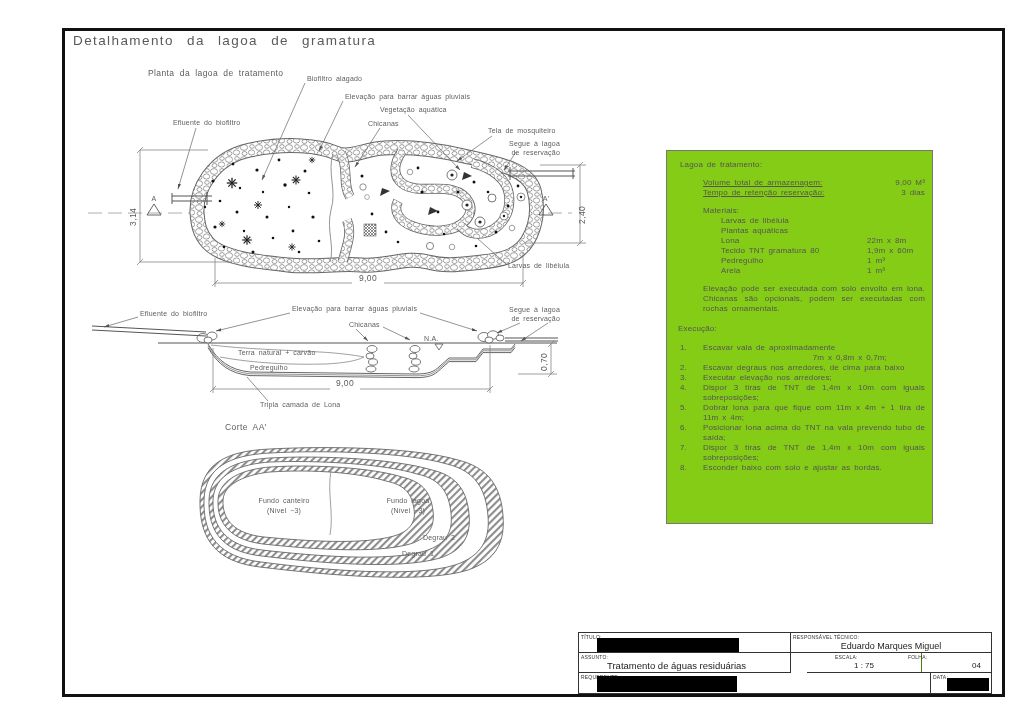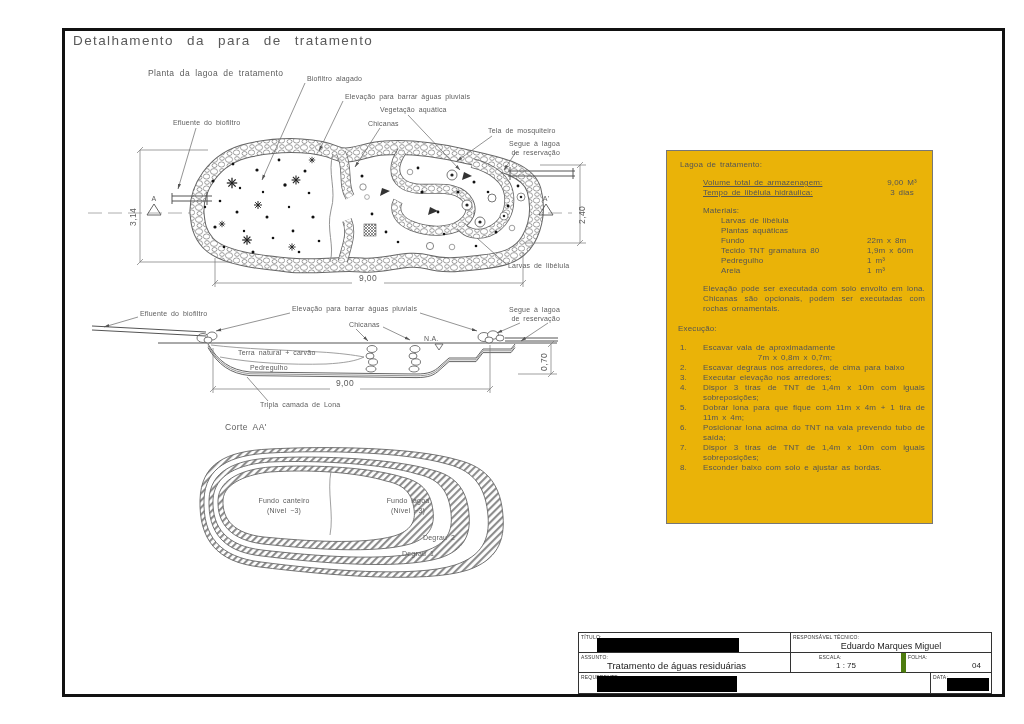--- a/index.html
+++ b/index.html
@@ -5,25 +5,25 @@
   html,body{margin:0;padding:0;background:#fff;}
   body{width:1024px;height:724px;position:relative;font-family:"Liberation Sans",sans-serif;overflow:hidden;}
   .frame{position:absolute;left:62px;top:28px;width:943px;height:669px;border:3px solid #111;box-sizing:border-box;background:#fff;}
   .page-title{position:absolute;left:73px;top:33px;font-size:13.5px;color:#5a5a5a;letter-spacing:1.4px;word-spacing:8px;white-space:nowrap;}
   svg.draw{position:absolute;left:0;top:0;pointer-events:none;}
   .ct{font-size:7px;fill:#5c5c5c;letter-spacing:0.2px;word-spacing:1.6px;font-family:"Liberation Sans",sans-serif;}
   .cap{font-size:8.5px;fill:#5c5c5c;letter-spacing:0.4px;word-spacing:2.5px;font-family:"Liberation Sans",sans-serif;}
   .dim{font-size:8.5px;fill:#5c5c5c;letter-spacing:0.4px;font-family:"Liberation Sans",sans-serif;}
   
   .panel{position:absolute;left:666px;top:150px;width:267px;height:374px;border:1px solid #777;box-sizing:border-box;
-         font-size:8px;line-height:10px;color:#555;letter-spacing:0.15px;word-spacing:1.5px;padding-top:9px;overflow:hidden;background:#eab308;}
+         font-size:8px;line-height:10px;color:#555;letter-spacing:0.15px;word-spacing:1.5px;padding-top:9px;overflow:hidden;background:#84cc16;}
   .p-head{padding-left:13px;margin-bottom:8px;}
   .spec-row{display:flex;padding-left:36px;padding-right:7px;}
   .spec-label{width:150px;text-decoration:underline;}
-  .spec-value{margin-left:auto;text-align:center;width:46px;}
+  .spec-value{margin-left:auto;text-align:right;width:46px;}
   .mat-head{padding-left:36px;margin-top:8px;}
   .mat-row{display:flex;padding-left:54px;padding-right:7px;}
   .mat-name{width:146px;}
   .mat-qty{flex:1;}
   .p-note{margin-top:8px;padding-left:36px;padding-right:7px;text-align:justify;}
   .p-exec{margin-top:10px;padding-left:11px;margin-bottom:9px;}
   .step{display:flex;padding-left:13px;}
   .s-num{width:23px;}
   .s-text{flex:1;padding-right:7px;text-align:justify;}
   .s-cont{text-align:right;padding-right:38px;}
@@ -31,21 +31,21 @@
   .tb{position:absolute;left:578px;top:632px;width:412px;height:60px;border:1px solid #333;box-sizing:content-box;background:#fff;font-family:"Liberation Sans",sans-serif;}
   .cell{position:absolute;box-sizing:border-box;}
   .cell .lab{position:absolute;left:2px;top:1px;font-size:5px;color:#333;letter-spacing:0.2px;} .bB{border-bottom:1px solid #333;}
   .val{position:absolute;font-size:9px;color:#1c1c1c;}
   .redact{position:absolute;background:#000;}
 </style>
 </head>
 <body>
 
 <div class="frame"></div>
-<div class="page-title">Detalhamento da para de tratamento</div>
+<div class="page-title">Detalhamento da lagoa de gramatura</div>
 
 <svg class="draw" width="1024" height="724" viewBox="0 0 1024 724">
   <defs>
     <pattern id="peb" width="15" height="12" patternUnits="userSpaceOnUse">
       <rect width="15" height="12" fill="#fff"></rect>
       <ellipse cx="4" cy="3.5" rx="3.6" ry="2.9" fill="#fff" stroke="#777" stroke-width="0.7"></ellipse>
       <ellipse cx="11.5" cy="8.5" rx="3.2" ry="2.6" fill="#fff" stroke="#777" stroke-width="0.7"></ellipse>
       <ellipse cx="12" cy="2.5" rx="2.3" ry="1.9" fill="#fff" stroke="#777" stroke-width="0.7"></ellipse>
       <ellipse cx="4.5" cy="9.5" rx="2.5" ry="2" fill="#fff" stroke="#777" stroke-width="0.7"></ellipse>
     </pattern>
@@ -349,55 +349,55 @@
   </g>
 </svg>
 
 <div class="panel">
   <div class="p-head">Lagoa de tratamento:</div>
   <div class="spec-row">
     <span class="spec-label">Volume total de armazenagem:</span>
     <span class="spec-value">9,00 M³</span>
   </div>
   <div class="spec-row">
-    <span class="spec-label">Tempo de libélula hidráulica:</span>
+    <span class="spec-label">Tempo de retenção reservação:</span>
     <span class="spec-value">3 dias</span>
   </div>
   <div class="mat-head">Materiais:</div>
   <div class="mat-row">
     <span class="mat-name">Larvas de libélula</span>
     <span class="mat-qty"></span>
   </div>
   <div class="mat-row">
     <span class="mat-name">Plantas aquáticas</span>
     <span class="mat-qty"></span>
   </div>
   <div class="mat-row">
-    <span class="mat-name">Fundo</span>
+    <span class="mat-name">Lona</span>
     <span class="mat-qty">22m x 8m</span>
   </div>
   <div class="mat-row">
     <span class="mat-name">Tecido TNT gramatura 80</span>
     <span class="mat-qty">1,9m x 60m</span>
   </div>
   <div class="mat-row">
     <span class="mat-name">Pedregulho</span>
     <span class="mat-qty">1 m³</span>
   </div>
   <div class="mat-row">
     <span class="mat-name">Areia</span>
     <span class="mat-qty">1 m³</span>
   </div>
   <div class="p-note">Elevação pode ser executada com solo envolto em lona. Chicanas são opcionais, podem ser executadas com rochas ornamentais.</div>
   <div class="p-exec">Execução:</div>
   <div class="step">
     <span class="s-num">1.</span>
     <span class="s-text">
       <span>Escavar vala de aproximadamente</span>
-      <span class="s-cont" style="display:block;text-align:center;">7m x 0,8m x 0,7m;</span>
+      <span class="s-cont" style="display:block;">7m x 0,8m x 0,7m;</span>
     </span>
   </div>
   <div class="step">
     <span class="s-num">2.</span>
     <span class="s-text">Escavar degraus nos arredores, de cima para baixo</span>
   </div>
   <div class="step">
     <span class="s-num">3.</span>
     <span class="s-text">Executar elevação nos arredores;</span>
   </div>
@@ -429,21 +429,21 @@
     <div class="redact" style="left:18px;top:5px;width:142px;height:14px;"></div>
   </div>
   <div class="cell bB" style="left:0;top:20px;width:212px;height:20px;border-right:1px solid #333;">
     <span class="lab">ASSUNTO:</span>
     <div class="val" style="left:28px;top:7px;font-size:9.5px;">Tratamento de águas residuárias</div>
   </div>
   <div class="cell bB" style="left:212px;top:0;width:200px;height:20px;">
     <span class="lab">RESPONSÁVEL TÉCNICO:</span>
     <div class="val" style="left:0;right:0;top:8px;text-align:center;">Eduardo Marques Miguel</div>
   </div>
-  <div class="cell bB" style="left:212px;top:20px;width:115px;height:20px;border-right:5px solid #4d7c0f;">
+  <div class="cell bB" style="left:228px;top:20px;width:115px;height:20px;border-right:1px solid #4d7c0f;">
     <span class="lab" style="left:28px;">ESCALA:</span>
     <div class="val" style="left:0;right:0;top:8px;text-align:center;font-size:8px;">1 : 75</div>
   </div>
   <div class="cell bB" style="left:327px;top:20px;width:85px;height:20px;">
     <span class="lab">FOLHA:</span>
     <div class="val" style="left:0;right:10px;top:8px;text-align:right;font-size:8px;">04</div>
   </div>
   <div class="cell" style="left:0;top:40px;width:352px;height:20px;border-right:1px solid #333;">
     <span class="lab">REQUERENTE:</span>
     <div class="redact" style="left:18px;top:3px;width:140px;height:16px;"></div>

